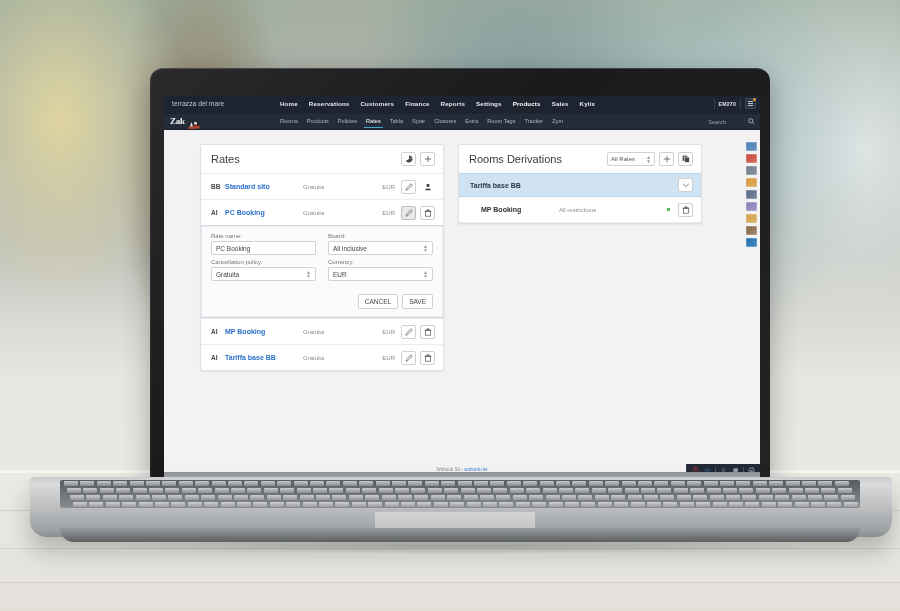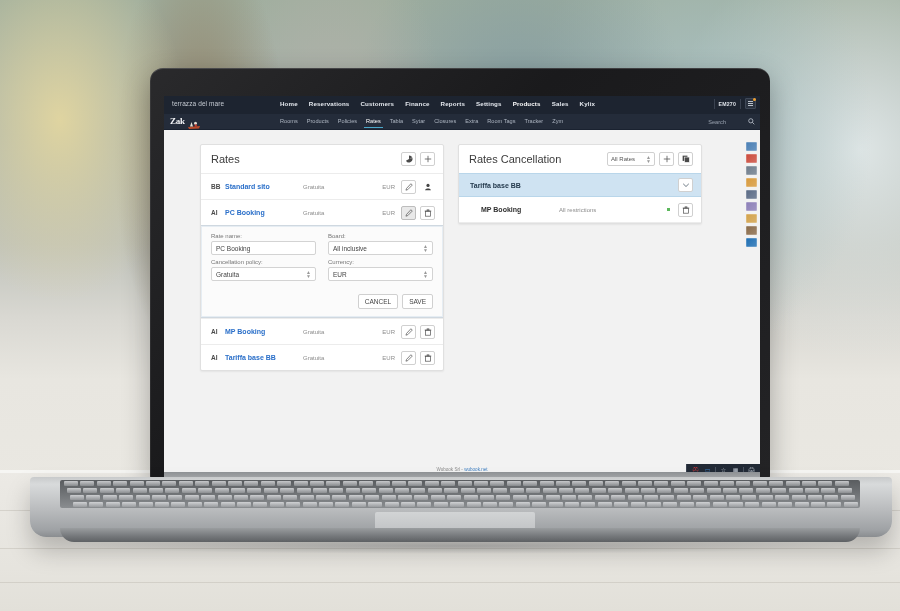--- a/index.html
+++ b/index.html
@@ -491,21 +491,21 @@
                       <rect x="3.8" y="1" width="2.4" height="1.3" fill="none" stroke="#555" stroke-width="0.8"></rect>
                     </svg>
                   </span>
                 </span>
               </div>
             </div>
         </div>
 
         <div class="panel" id="panel-derivations">
           <div class="panel-head">
-            <div class="panel-title">Rates Cancellation</div>
+            <div class="panel-title">Rooms Derivations</div>
             <div class="panel-actions">
               <div id="deriv-select">
                 <span>All Rates</span>
                 <span class="spin">▲<br>▼</span>
               </div>
               <div class="icon-btn">
                 <svg width="8" height="8" viewBox="0 0 10 10">
                   <line x1="5" y1="1" x2="5" y2="9" stroke="#555" stroke-width="1"></line>
                   <line x1="1" y1="5" x2="9" y2="5" stroke="#555" stroke-width="1"></line>
                 </svg>

